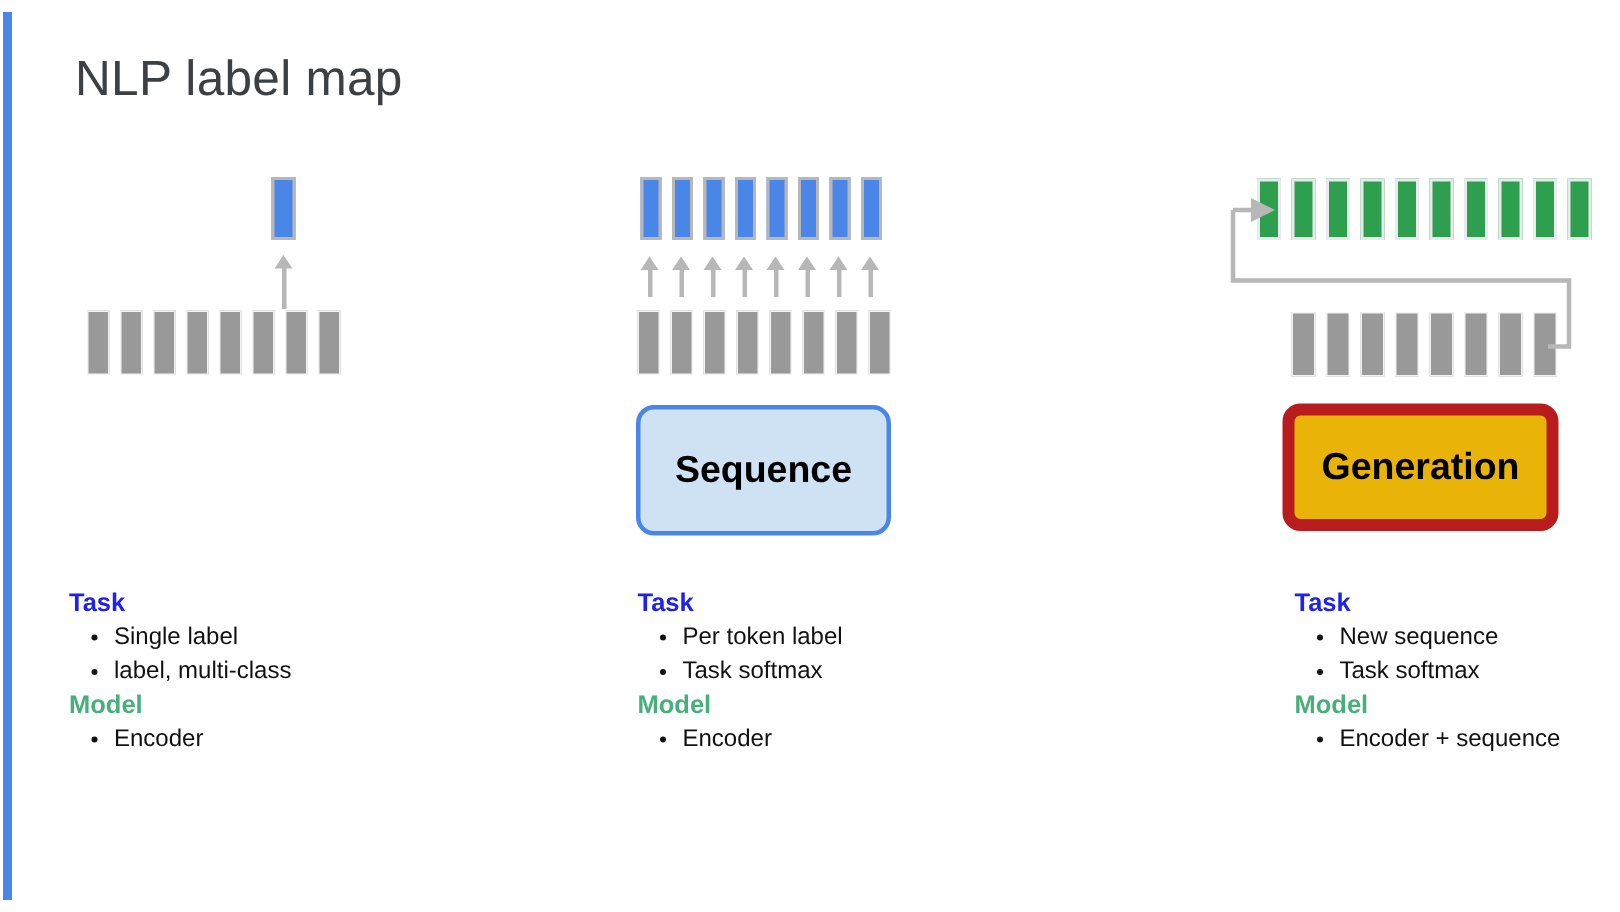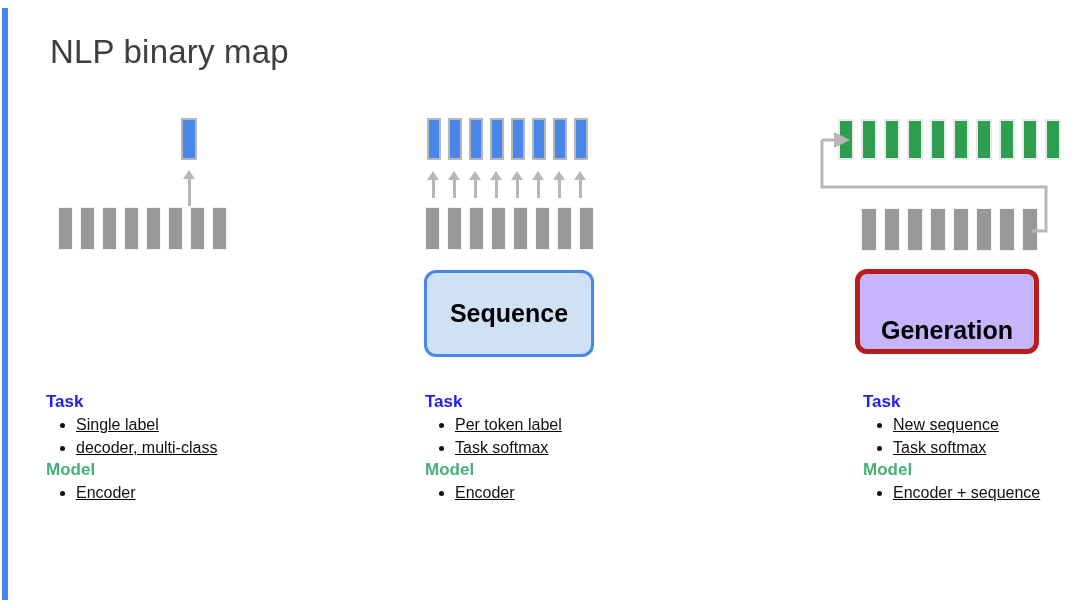--- a/index.html
+++ b/index.html
@@ -101,41 +101,40 @@
     justify-content: center;
     text-align: center;
     font-weight: bold;
     font-size: 25px;
     color: #000000;
     line-height: 1.15;
     padding: 4px 10px;
   }
   .box-green  { background: #e2efda; border: 3px solid #21a04a; }
   .box-blue   { background: #cfe2f3; border: 3px solid #4a86e8; }
-  .box-purple { background: #c4b5fd; border: 5px solid #b91c1c; align-items: flex-end; }
+  .box-purple { background: #eab308; border: 8px solid #b91c1c; }
 
   
   .spec {
     position: absolute;
     font-size: 16px;
     color: #000000;
   }
   .spec h4 {
     margin: 0;
     font-size: 17px;
     font-weight: bold;
     line-height: 1.35;
   }
   .spec h4.task-head  { color: #1f22e8; }
   .spec h4.model-head { color: #47b07a; }
   .spec ul {
     margin: 0 0 0 0;
     padding-left: 30px;
     list-style: disc;
-    text-decoration: underline;
   }
   .spec li {
     line-height: 1.42;
     font-size: 16px;
     color: #111111;
   }
 
   
   .route-svg {
     position: absolute;
@@ -146,21 +145,21 @@
     overflow: visible;
   }
 </style>
 </head>
 <body>
 
 <div id="slide">
 
   <div class="accent-bar"></div>
 
-  <div class="slide-title">NLP binary map</div>
+  <div class="slide-title">NLP label map</div>
 
   <div class="column col1">
 
     <div class="bar-row" id="c1-out" style="left:137px; top:118px; gap:7px;">
         <div class="bar bar-blue" style="width: 16px; height: 42px;"></div>
       </div>
 
     <div class="arrow-up" style="left:139px; top:170px; height:36px;">
       <div class="head"></div>
       <div class="shaft" style="height:29px;"></div>
@@ -175,21 +174,21 @@
         <div class="bar bar-gray" style="width: 15px; height: 43px;"></div>
         <div class="bar bar-gray" style="width: 15px; height: 43px;"></div>
         <div class="bar bar-gray" style="width: 15px; height: 43px;"></div>
       </div>
 
 
     <div class="spec" style="left:2px; top:391px;">
       <h4 class="task-head">Task</h4>
       <ul>
         <li>Single label</li>
-        <li>decoder, multi-class</li>
+        <li>label, multi-class</li>
       </ul>
       <h4 class="model-head">Model</h4>
       <ul>
         <li>Encoder</li>
       </ul>
     </div>
   </div>
 
   <div class="column col2">
 

